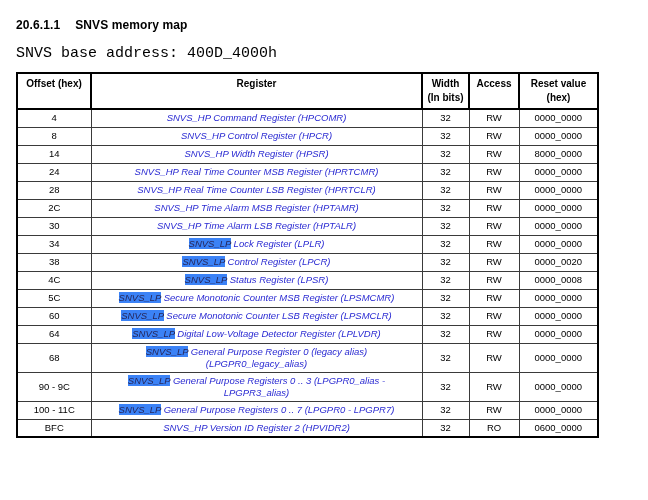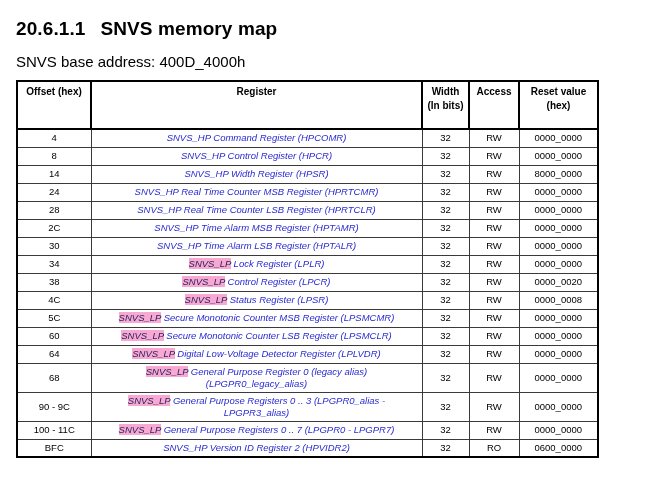--- a/index.html
+++ b/index.html
@@ -7,47 +7,47 @@
     margin: 0; padding: 0;
     width: 648px; height: 500px;
     background: #ffffff;
     font-family: "Liberation Sans", sans-serif;
     color: #000;
     overflow: hidden;
   }
   .page { padding: 16px 0 0 16px; }
 
   .title {
-    font-size: 19px;
+    font-size: 12px;
     font-weight: bold;
     letter-spacing: 0.1px;
     margin: 2px 0 0 0;
   }
   .title .sec-num { margin-right: 15px; }
 
   .subtitle {
-    font-family: Liberation Sans, sans-serif;
+    font-family: Liberation Mono, monospace;
     font-size: 15px;
     margin: 13px 0 0 0;
   }
 
   table.memmap {
     margin-top: 10px;
     width: 581px;
     table-layout: fixed;
     border-collapse: collapse;
     border: 2px solid #000;
   }
   table.memmap th {
     border: 2px solid #000;
     font-size: 10px;
     font-weight: bold;
     vertical-align: top;
     padding: 3px 2px 2px 2px;
-    height: 48px;
+    height: 36px;
     line-height: 14px;
     text-align: center;
   }
   table.memmap td {
     border: 1px solid #3a3a3a;
     font-size: 9.5px;
     line-height: 12px;
     padding: 2px 3px;
     height: 18px;
     vertical-align: middle;
@@ -55,21 +55,21 @@
   }
   td.reg-cell { text-align: left; padding-left: 5px; }
 
   a.reg-link {
     color: #2a2ad2;
     text-decoration: none;
     cursor: pointer;
     font-style: italic;
   }
   mark.hl {
-    background: #f9a8d4;
+    background: #3b82f6;
     color: #26265a;
     padding: 0;
   }
 </style>
 </head>
 <body>
 
 <div class="page">
 
   <div class="title">

